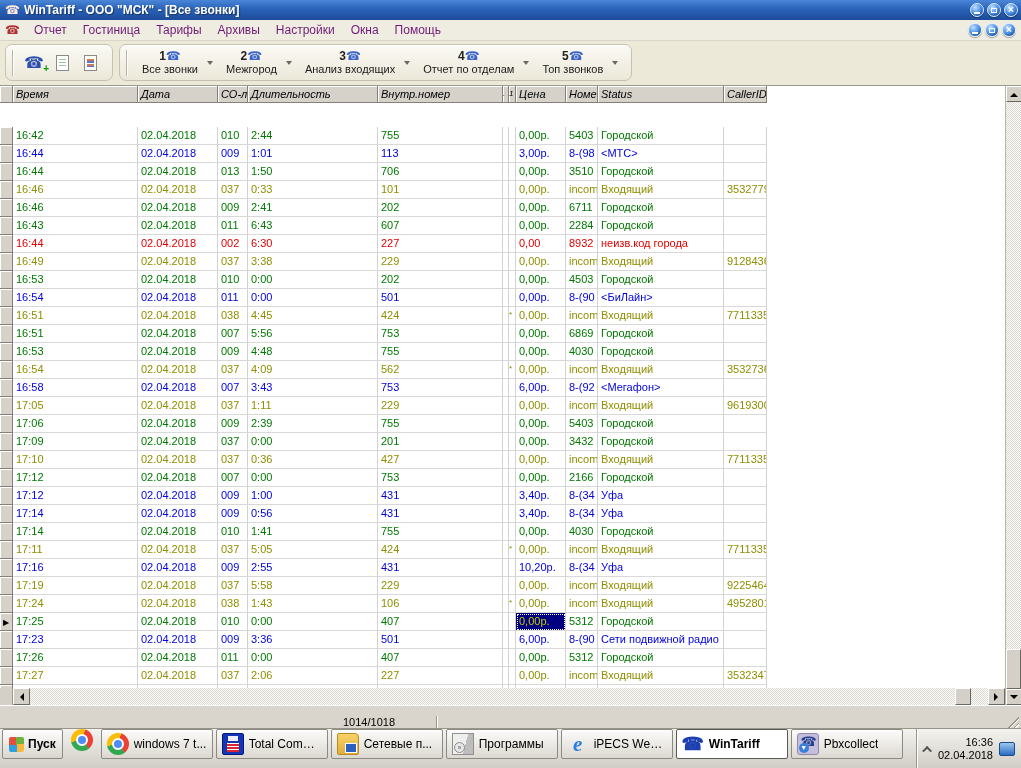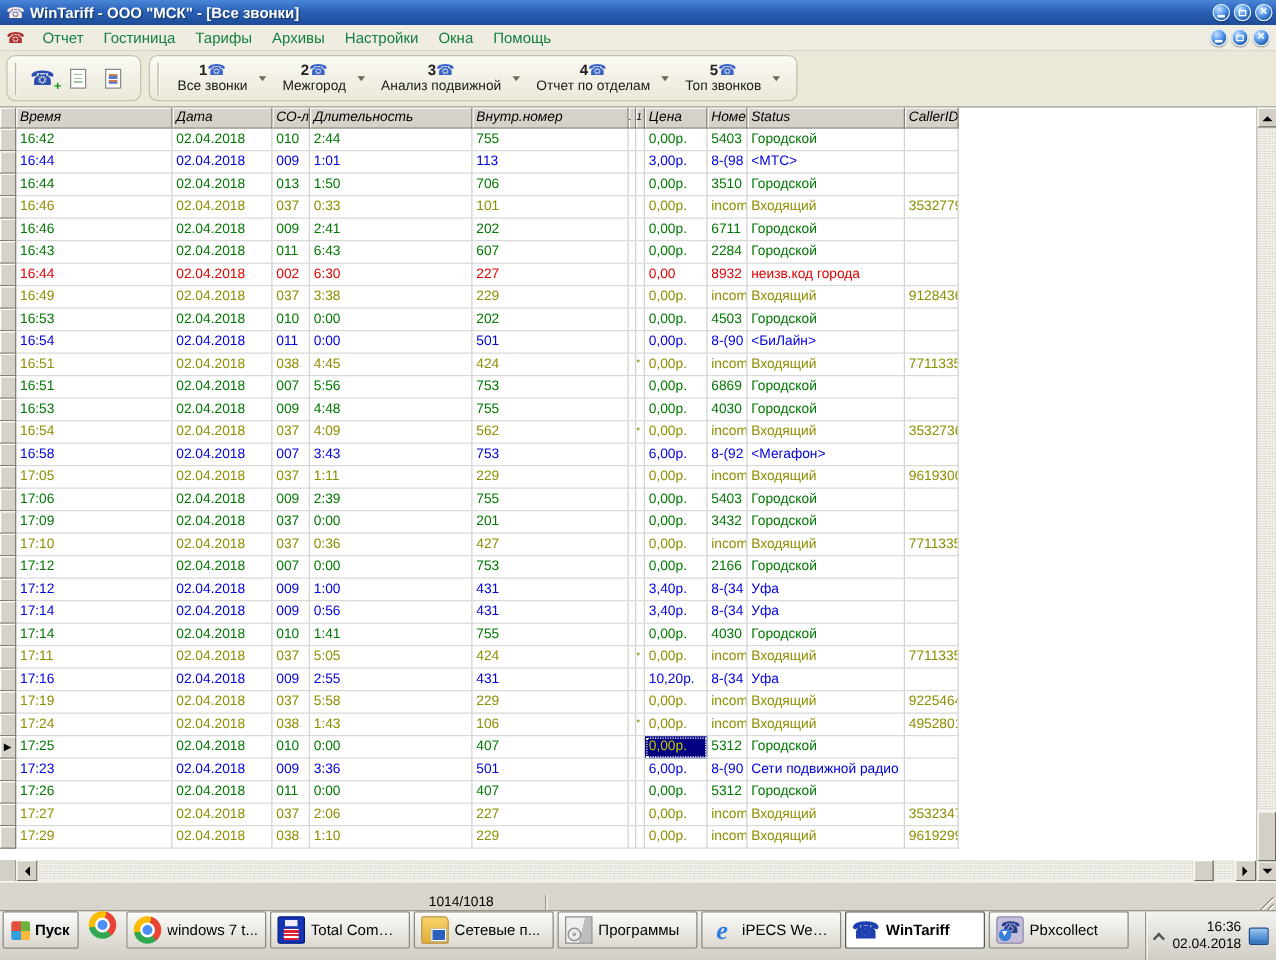--- a/index.html
+++ b/index.html
@@ -19,21 +19,21 @@
           font-size:9px; line-height:1; box-shadow:0 1px 1px rgba(0,0,0,.35); }
   .glyph-min { width:6px; height:2px; background:#fff; margin-top:5px; }
   .glyph-res { width:6px; height:5px; border:1px solid #fff; }
   .glyph-x { font-size:10px; font-weight:bold; line-height:1; }
 
   
   .menubar { height:21px; background:#efede2; border-bottom:1px solid #d9d5c8;
              display:flex; align-items:center; padding:0 3px; }
   .menubar .mdiico { font-size:12px; color:#b03030; margin:0 6px 0 2px; }
   .menu-items { display:flex; flex:1; }
-  .menu-item { font-size:12px; color:#15803d; padding:2px 8px; cursor:default; }
+  .menu-item { font-size:12px; color:#701a75; padding:2px 8px; cursor:default; }
   .mdi-controls { display:flex; padding-right:2px; }
 
   
   .toolbar { height:44px; background:#ece9d8; display:flex; align-items:stretch; padding:2px 0 3px 2px; }
   .band { background:linear-gradient(#fbfaf4,#ebe8d9); border:1px solid #c6c2b0; border-radius:7px;
           box-shadow:inset 0 1px 0 #fff; display:flex; align-items:center; padding:2px 8px 2px 4px; margin:1px 3px; }
   .band::before { content:""; border-left:1px solid #b9b5a2; border-right:1px solid #fff;
                   height:26px; margin:0 6px 0 2px; }
   .sm-btn { width:26px; height:26px; display:flex; align-items:center; justify-content:center;
             border-radius:3px; margin:0 1px; position:relative; }
@@ -53,21 +53,21 @@
   .tb-arrow { padding:4px 3px 0 3px; align-self:center; }
   .tri-down { display:block; width:0; height:0; border:3px solid transparent; border-top:4px solid #6a6a5a; }
 
   
   .gridwrap { flex:1; display:flex; background:#fff; border-top:1px solid #9a9a8e; overflow:hidden; }
   .grid-left { flex:1; display:flex; flex-direction:column; overflow:hidden; }
   .thead { height:17px; display:flex; flex:0 0 auto;font-style:italic; }
   .hcell { background:#d6d2ca; border-right:1px solid #848078; border-bottom:1px solid #848078;
            box-shadow:inset 1px 1px 0 #fff; font-size:11px; line-height:16px; padding-left:3px;
            white-space:nowrap; overflow:hidden; color:#000; }
-  .tbody { flex:1; overflow:hidden; background:#fff; }
+  .tbody { flex:1; overflow:hidden; background:#fff;margin-top:24px; }
   .trow { display:flex; height:18px; }
   .cell { border-right:1px solid #d2d2d2; border-bottom:1px solid #d9d9d9; font-size:11px;
           line-height:17px; padding-left:3px; white-space:nowrap; overflow:hidden; }
   .sel { width:13px; background:#d6d2ca; border-right:1px solid #848078; border-bottom:1px solid #848078;
          box-shadow:inset 1px 1px 0 #fff; padding:0; text-align:center; }
   .cur::after { content:"▶"; font-size:8px; color:#000; line-height:17px; }
   .w-time{width:125px} .w-date{width:80px} .w-line{width:30px} .w-dur{width:130px}
   .w-ext{width:125px} .w-n1{width:6px;padding:0;font-size:8px} .w-n2{width:7px;padding:0;font-size:8px;line-height:16px}
   .w-price{width:50px} .w-num{width:32px} .w-status{width:126px} .w-cid{width:43px}
   .green{color:#007800} .blue{color:#0000dd} .olive{color:#8e8e00} .red{color:#e00000}
@@ -220,21 +220,21 @@
             <div class="tb-ico"><b>2</b><span class="ph">☎</span></div>
             <div class="tb-lbl">Межгород</div>
           </div>
           <div class="tb-arrow">
             <i class="tri-down"></i>
           </div>
         </div>
         <div class="tb-group">
           <div class="tb-btn">
             <div class="tb-ico"><b>3</b><span class="ph">☎</span></div>
-            <div class="tb-lbl">Анализ подвижной</div>
+            <div class="tb-lbl">Анализ входящих</div>
           </div>
           <div class="tb-arrow">
             <i class="tri-down"></i>
           </div>
         </div>
         <div class="tb-group">
           <div class="tb-btn">
             <div class="tb-ico"><b>4</b><span class="ph">☎</span></div>
             <div class="tb-lbl">Отчет по отделам</div>
           </div>

